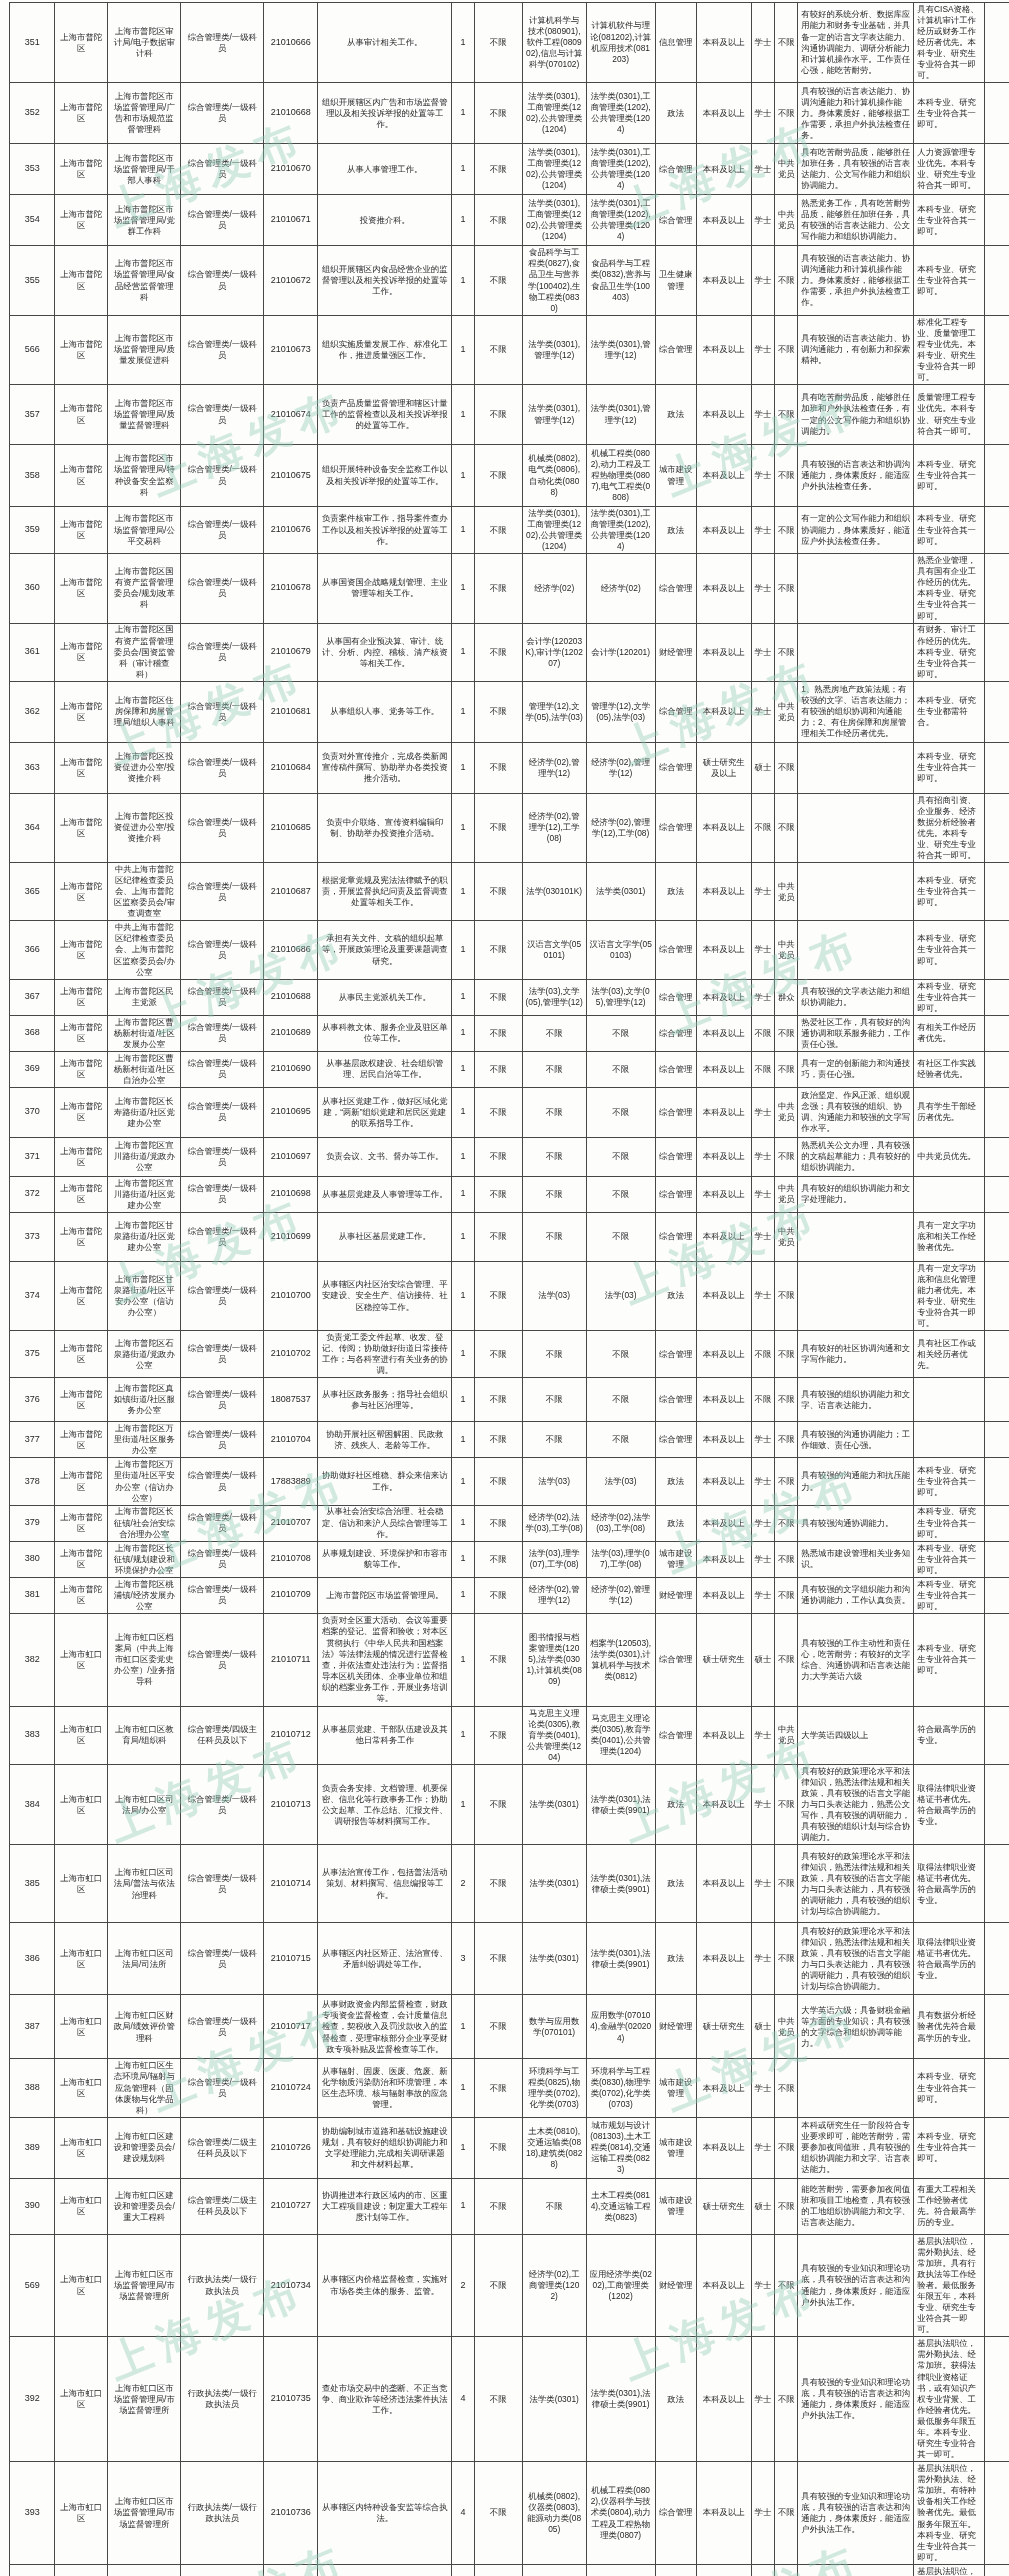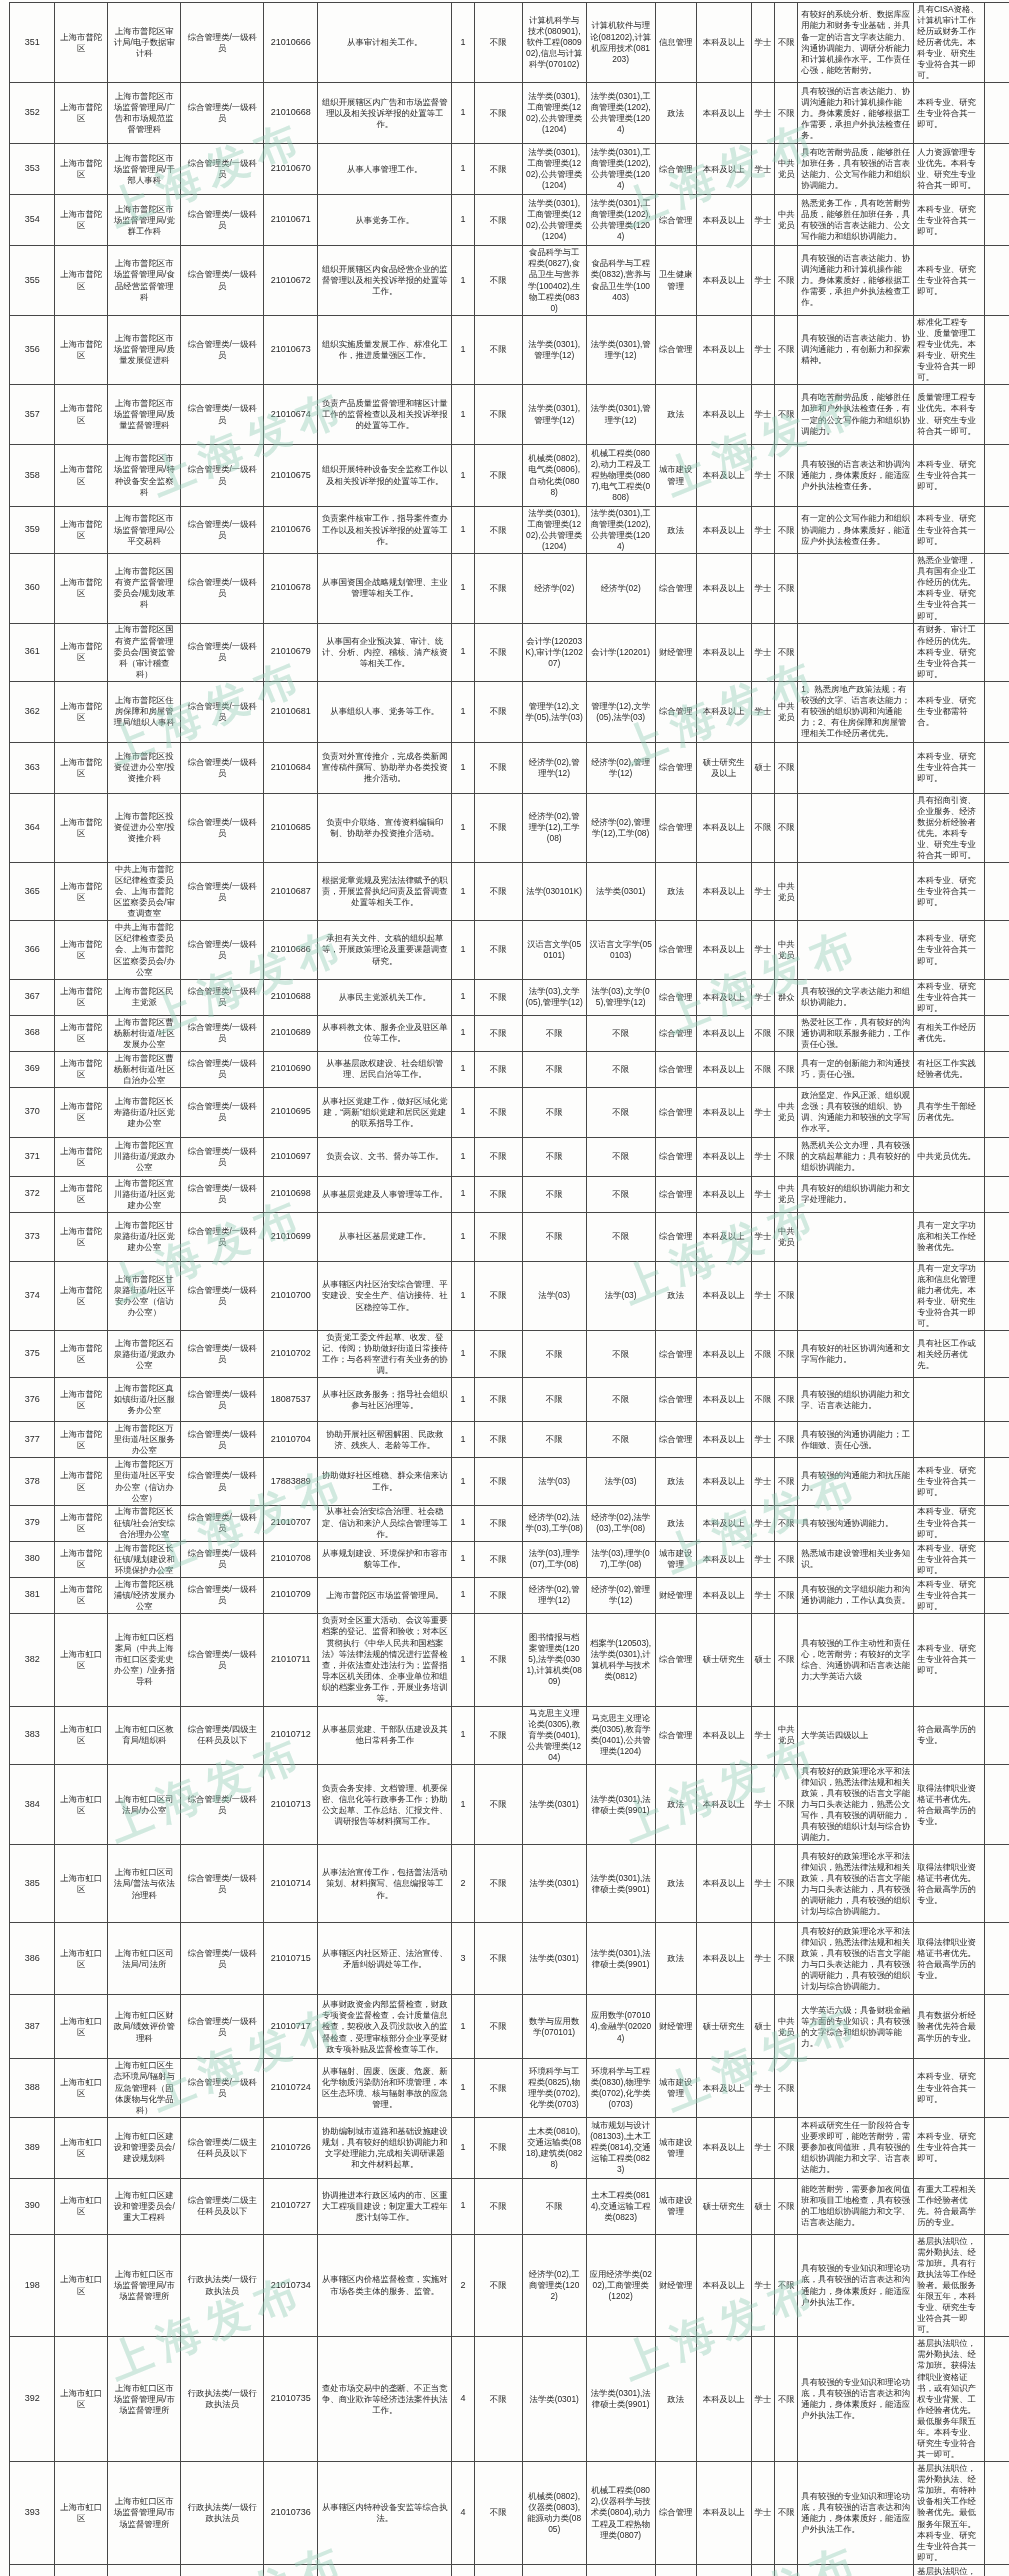--- a/index.html
+++ b/index.html
@@ -96,21 +96,21 @@
           <td class="left">具有吃苦耐劳品质，能够胜任加班任务，具有较强的语言表达能力、公文写作能力和组织协调能力。</td>
           <td class="left">人力资源管理专业优先。本科专业、研究生专业符合其一即可。</td>
           <td></td>
         </tr>
         <tr style="height: 51px;">
           <td class="num">354</td>
           <td>上海市普陀区</td>
           <td>上海市普陀区市场监督管理局/党群工作科</td>
           <td>综合管理类/一级科员</td>
           <td class="num">21010671</td>
-          <td>从事党务工作。</td>
+          <td>投资推介科。</td>
           <td class="num">1</td>
           <td>不限</td>
           <td>法学类(0301),工商管理类(1202),公共管理类(1204)</td>
           <td>法学类(0301),工商管理类(1202),公共管理类(1204)</td>
           <td>综合管理</td>
           <td>本科及以上</td>
           <td>学士</td>
           <td>中共党员</td>
           <td class="left">熟悉党务工作，具有吃苦耐劳品质，能够胜任加班任务，具有较强的语言表达能力、公文写作能力和组织协调能力。</td>
           <td class="left">本科专业、研究生专业符合其一即可。</td>
@@ -129,21 +129,21 @@
           <td>食品科学与工程类(0832),营养与食品卫生学(100403)</td>
           <td>卫生健康管理</td>
           <td>本科及以上</td>
           <td>学士</td>
           <td>不限</td>
           <td class="left">具有较强的语言表达能力、协调沟通能力和计算机操作能力。身体素质好，能够根据工作需要，承担户外执法检查工作。</td>
           <td class="left">本科专业、研究生专业符合其一即可。</td>
           <td></td>
         </tr>
         <tr style="height: 65px;">
-          <td class="num">356</td>
+          <td class="num">566</td>
           <td>上海市普陀区</td>
           <td>上海市普陀区市场监督管理局/质量发展促进科</td>
           <td>综合管理类/一级科员</td>
           <td class="num">21010673</td>
           <td>组织实施质量发展工作、标准化工作，推进质量强区工作。</td>
           <td class="num">1</td>
           <td>不限</td>
           <td>法学类(0301),管理学(12)</td>
           <td>法学类(0301),管理学(12)</td>
           <td>综合管理</td>
@@ -794,21 +794,21 @@
           <td>土木工程类(0814),交通运输工程类(0823)</td>
           <td>城市建设管理</td>
           <td>硕士研究生</td>
           <td>硕士</td>
           <td>不限</td>
           <td class="left">能吃苦耐劳，需要参加夜间值班和项目工地检查，具有较强的工地组织协调能力和文字、语言表达能力。</td>
           <td class="left">有重大工程相关工作经验者优先。符合最高学历的专业。</td>
           <td></td>
         </tr>
         <tr style="height: 79px;">
-          <td class="num">198</td>
+          <td class="num">569</td>
           <td>上海市虹口区</td>
           <td>上海市虹口区市场监督管理局/市场监督管理所</td>
           <td>行政执法类/一级行政执法员</td>
           <td class="num">21010734</td>
           <td>从事辖区内价格监督检查，实施对市场各类主体的服务、监管。</td>
           <td class="num">2</td>
           <td>不限</td>
           <td>经济学(02),工商管理类(1202)</td>
           <td>应用经济学类(0202),工商管理类(1202)</td>
           <td>财经管理</td>

